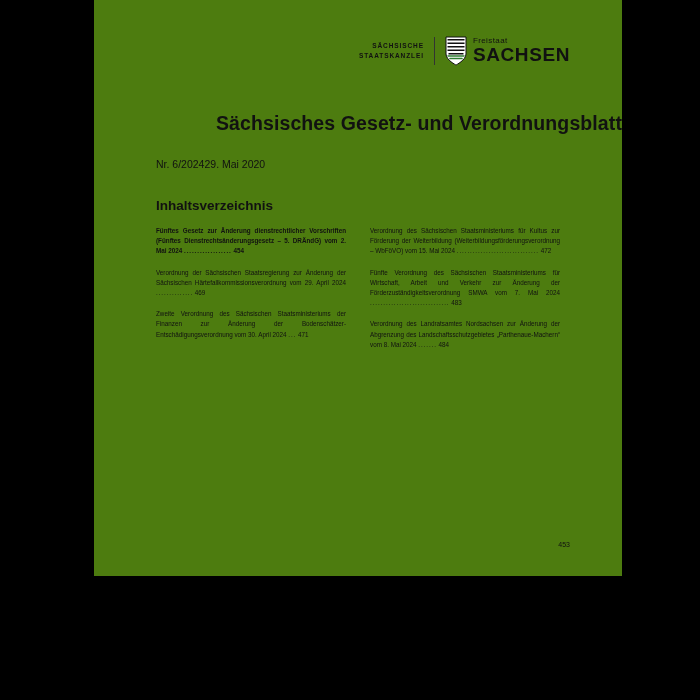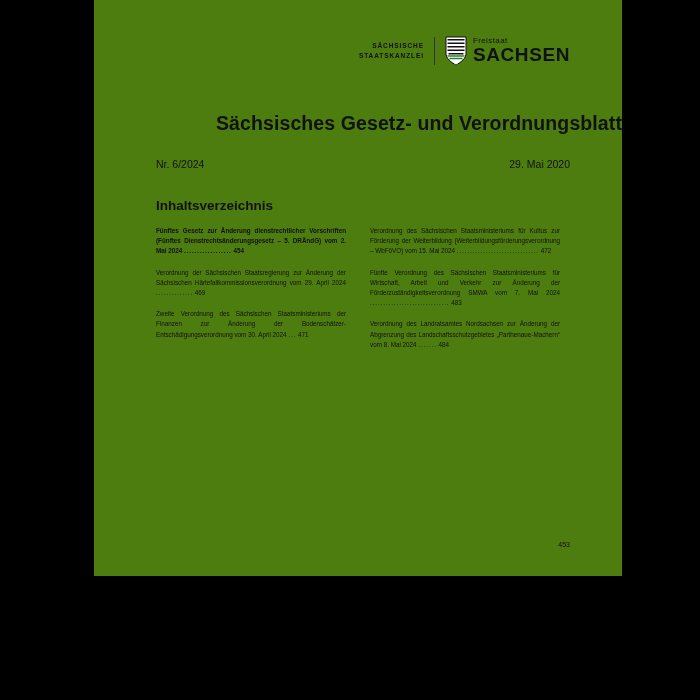--- a/index.html
+++ b/index.html
@@ -76,21 +76,21 @@
     font-weight: 700;
     color: #111;
     letter-spacing: 0.1px;
   }
   .issue-row {
     position: absolute;
     left: 62px;
     right: 52px;
     top: 158px;
     display: flex;
-    justify-content: space-between;
+    justify-content: flex-start;
     font-size: 10.5px;
     color: #111;
   }
   .toc-heading {
     position: absolute;
     left: 62px;
     top: 198px;
     font-size: 13.5px;
     font-weight: 700;
     color: #111;

